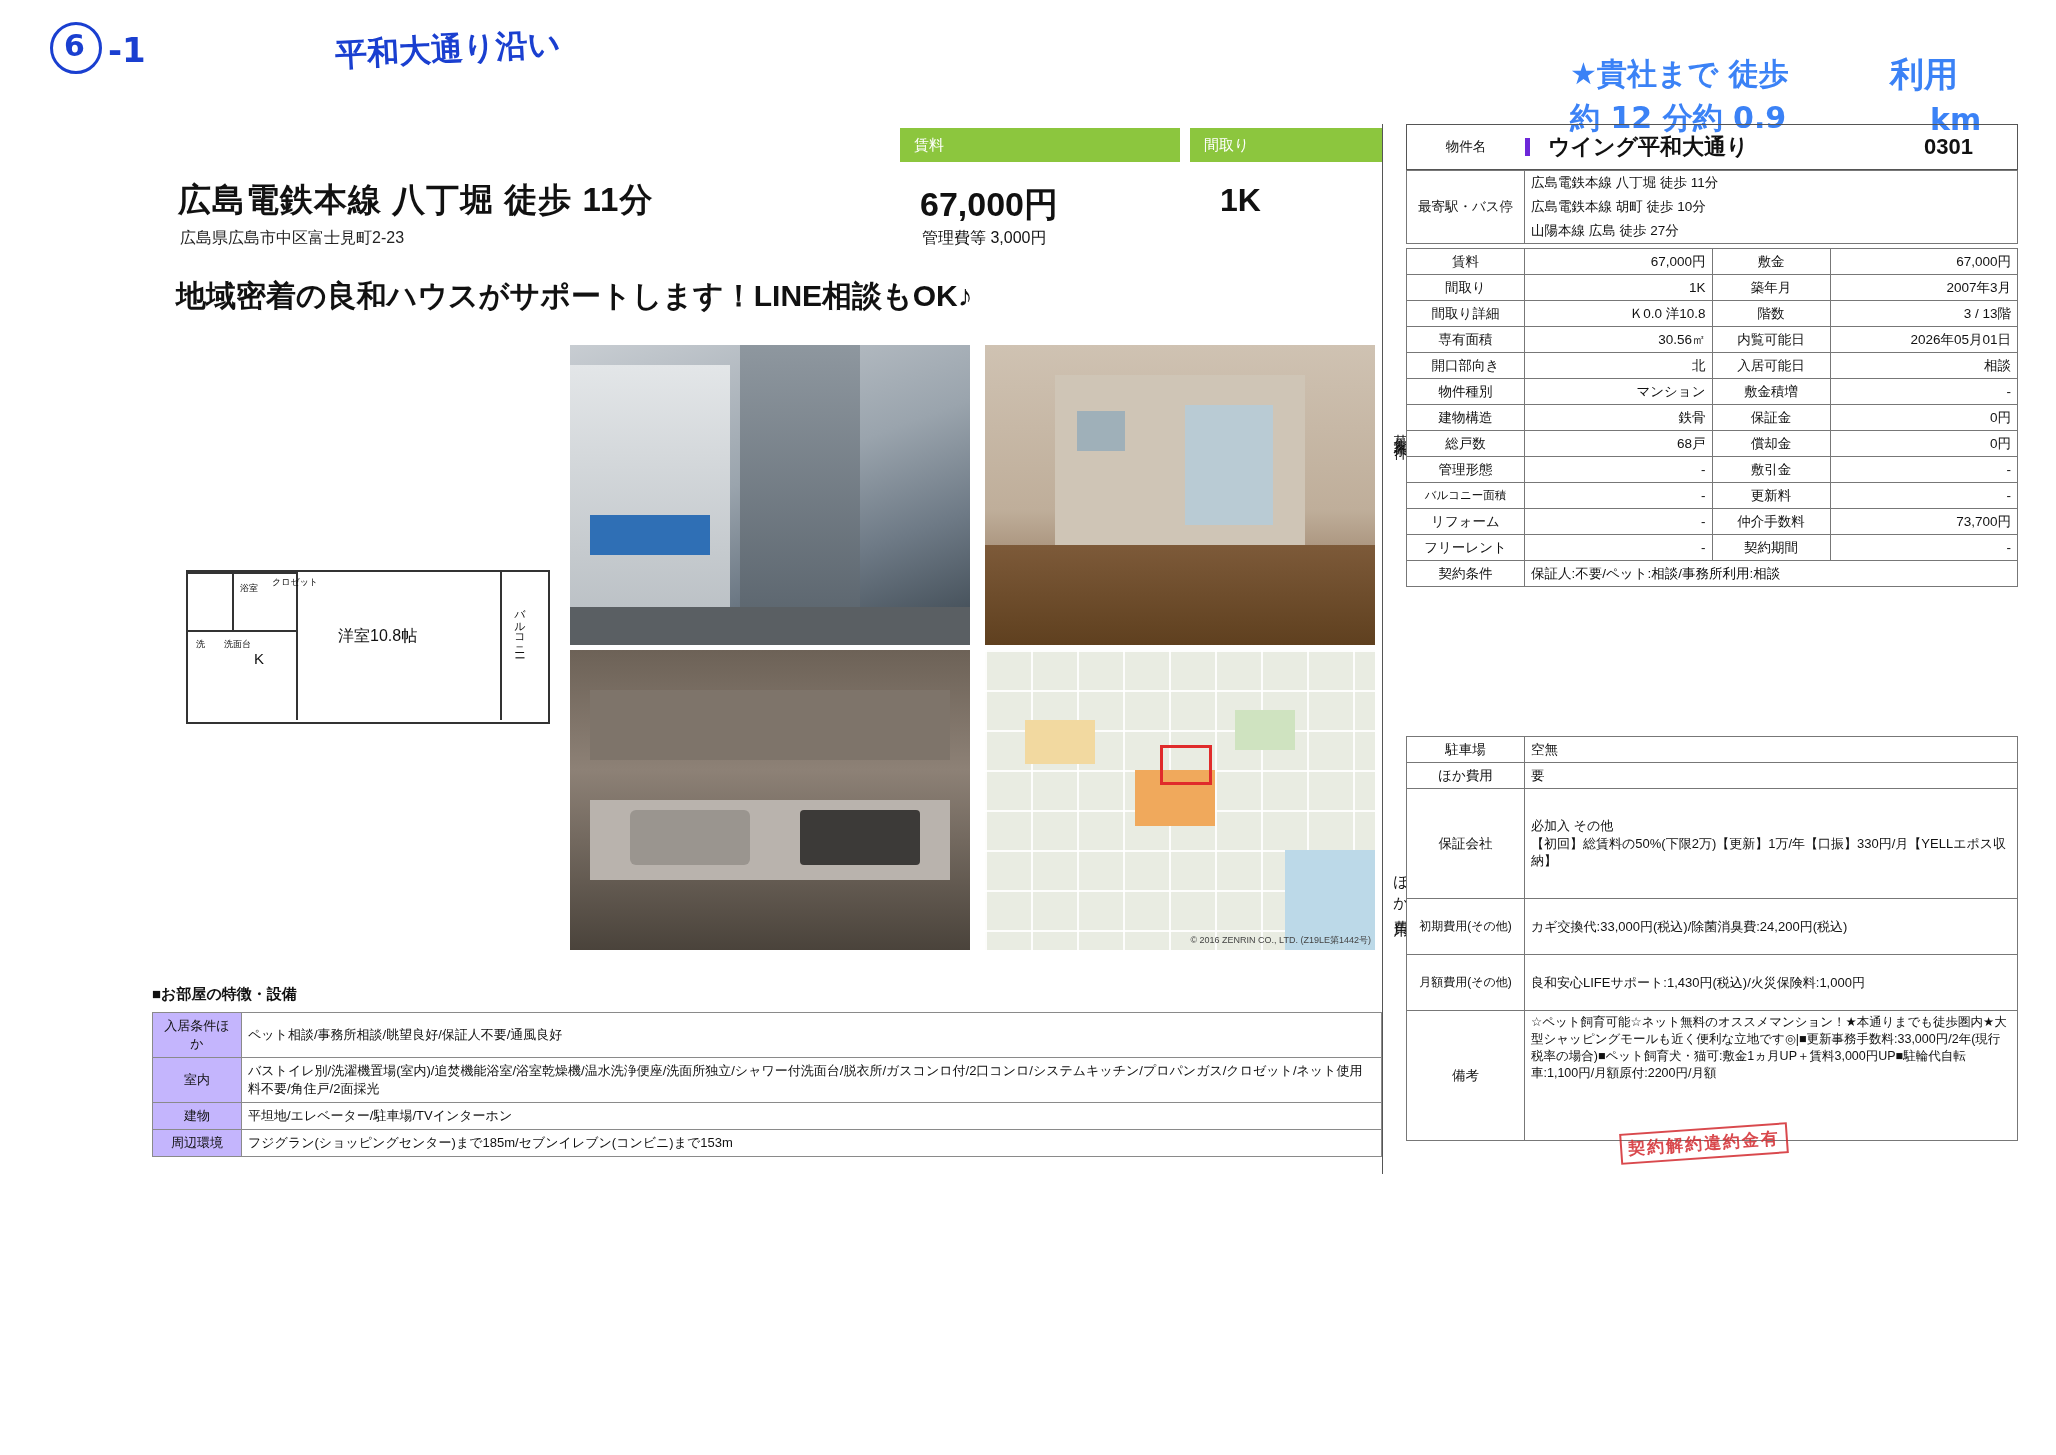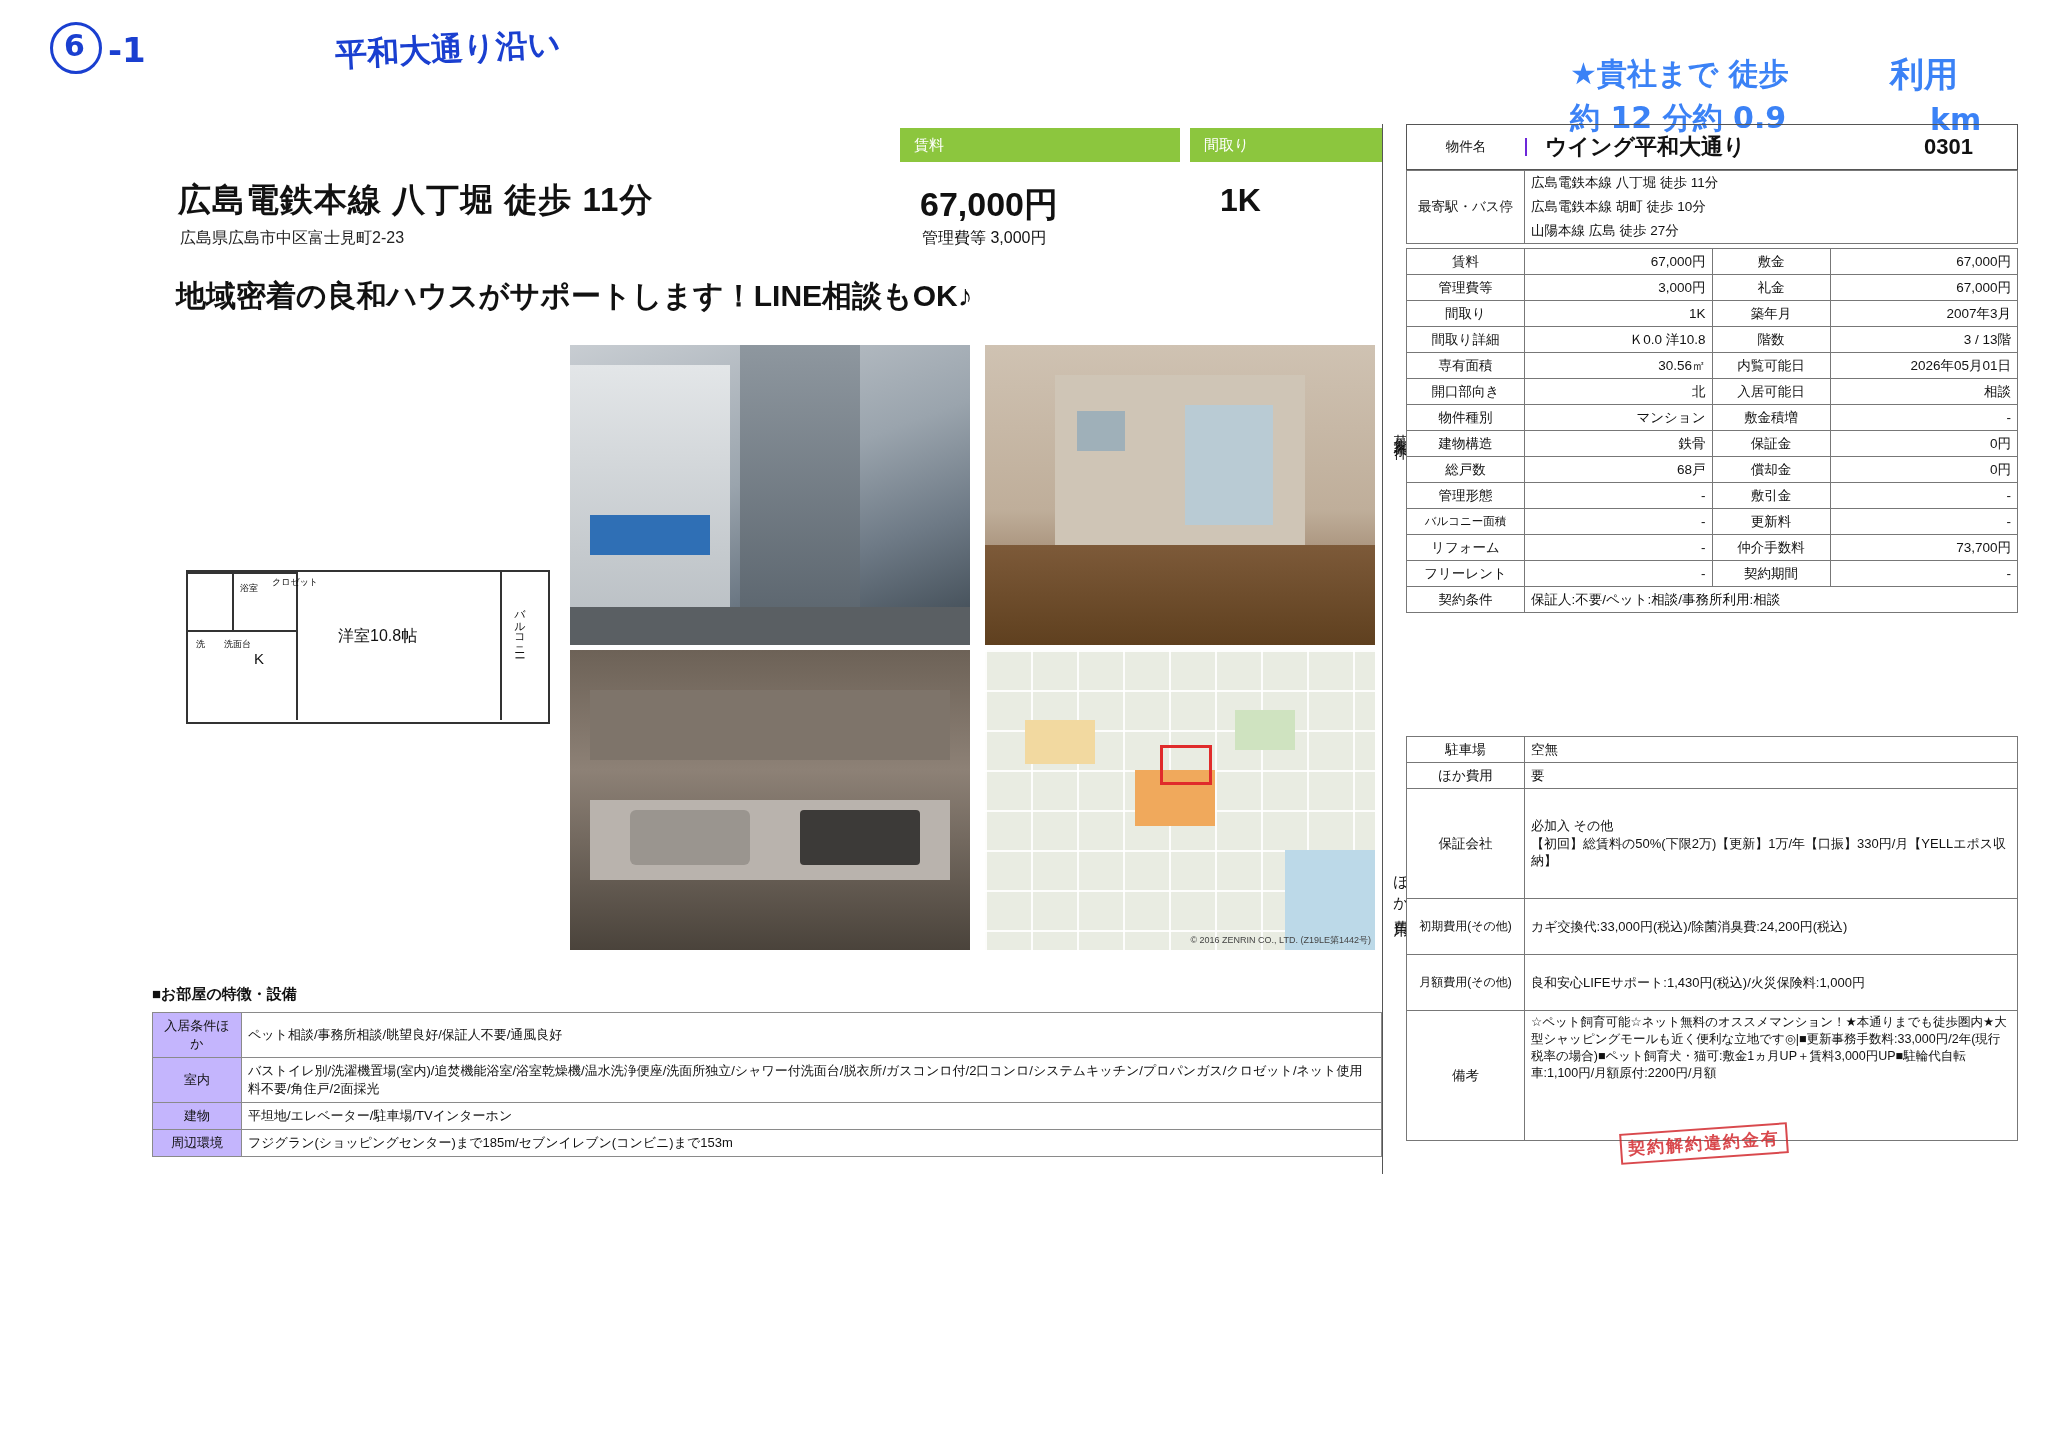--- a/index.html
+++ b/index.html
@@ -39,21 +39,21 @@
   table.feat td.hd{width:76px;text-align:center;background:#c4b5fd;}
   .feat-title{position:absolute;font-size:15px;font-weight:700;}
   table.sp{border-collapse:collapse;width:100%;font-size:13.5px;table-layout:fixed;}
   table.sp td{border:1px solid #777;padding:3px 6px;height:26px;box-sizing:border-box;}
   td.k{background:#fff;text-align:center;width:118px;}
   td.v{text-align:right;}
   td.vl{text-align:left;}
   .side-label{position:absolute;writing-mode:vertical-rl;text-align:center;font-size:15px;letter-spacing:4px;}
 
   .title-row{position:absolute;left:1406px;top:124px;width:612px;height:46px;border:1px solid #555;box-sizing:border-box;display:flex;align-items:center;}
-  .title-row .tk{width:118px;text-align:center;font-size:13.5px;border-right:2px solid #6d28d9;}
+  .title-row .tk{width:118px;text-align:center;font-size:13.5px;border-right:5px solid #6d28d9;}
   .title-row .tv{flex:1;font-size:22px;font-weight:700;padding-left:18px;}
   .title-row .tn{font-size:22px;font-weight:700;padding-right:44px;}
 
   .stamp{position:absolute;color:#d32a2f;border:2px solid #d32a2f;font-size:17px;font-weight:700;letter-spacing:2px;padding:2px 6px;transform:rotate(-4deg);opacity:.85;}
 </style>
 </head>
 <body>
 
 <div class="sheet">
 
@@ -179,26 +179,20 @@
 
   <table class="sp" style="position:absolute;left:1406px;top:248px;width:612px;">
     <tbody>
         <tr>
           <td class="k">賃料</td>
           <td class="v">67,000円</td>
           <td class="k">敷金</td>
           <td class="v">67,000円</td>
         </tr>
     <tr>
-          <td class="k">管理費等</td>
-          <td class="v">3,000円</td>
-          <td class="k">礼金</td>
-          <td class="v">67,000円</td>
-        </tr>
-    <tr>
           <td class="k">間取り</td>
           <td class="v">1K</td>
           <td class="k">築年月</td>
           <td class="v">2007年3月</td>
         </tr>
     <tr>
           <td class="k">間取り詳細</td>
           <td class="v">Ｋ0.0 洋10.8</td>
           <td class="k">階数</td>
           <td class="v">3 / 13階</td>

